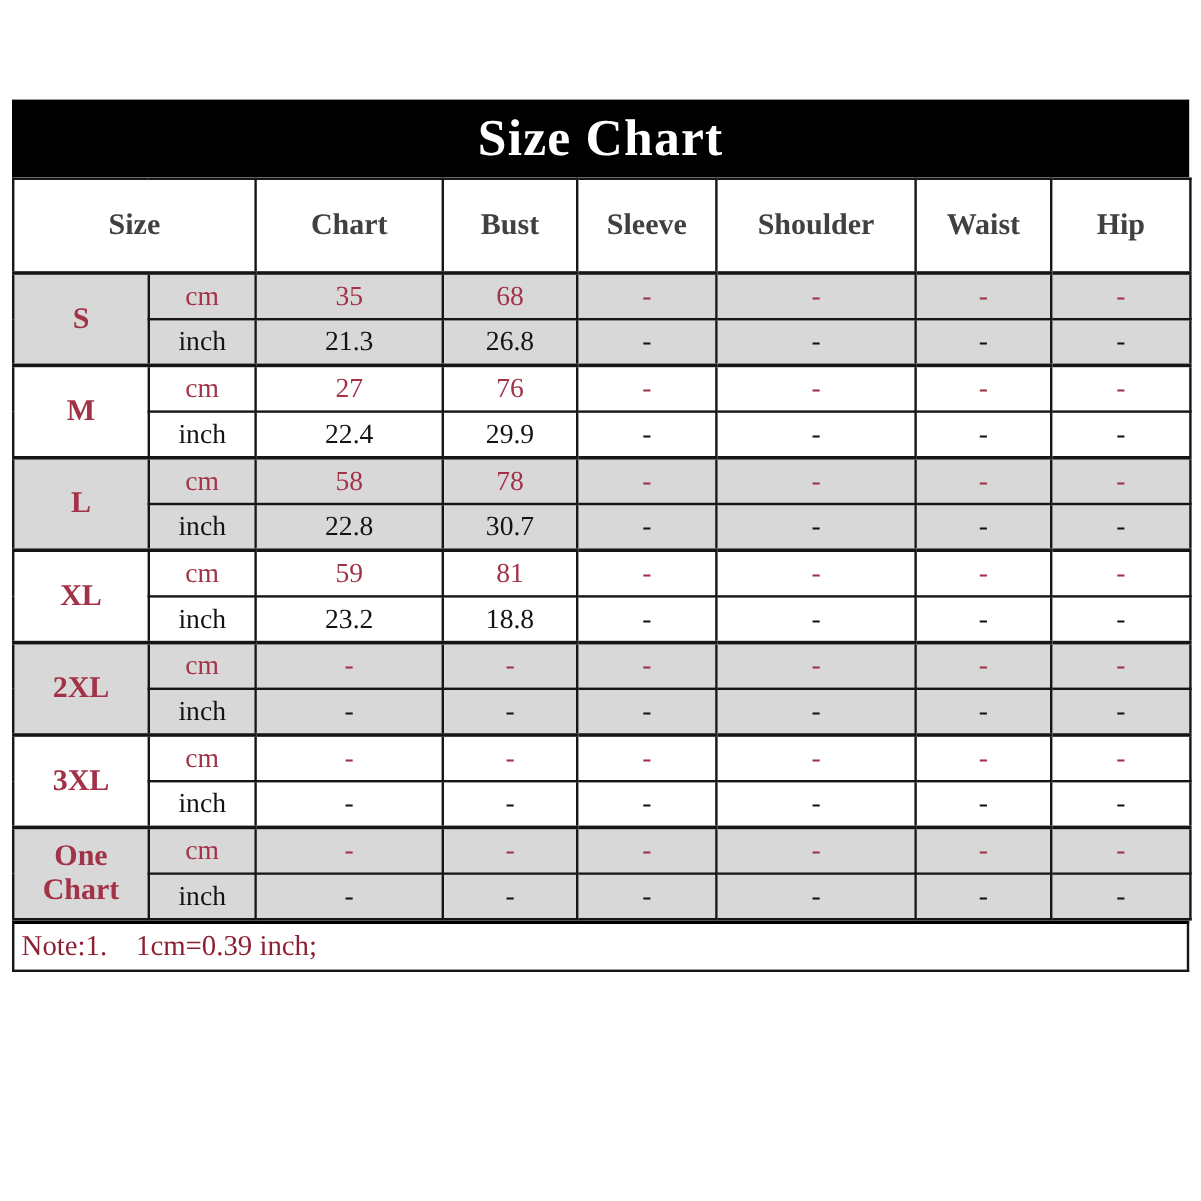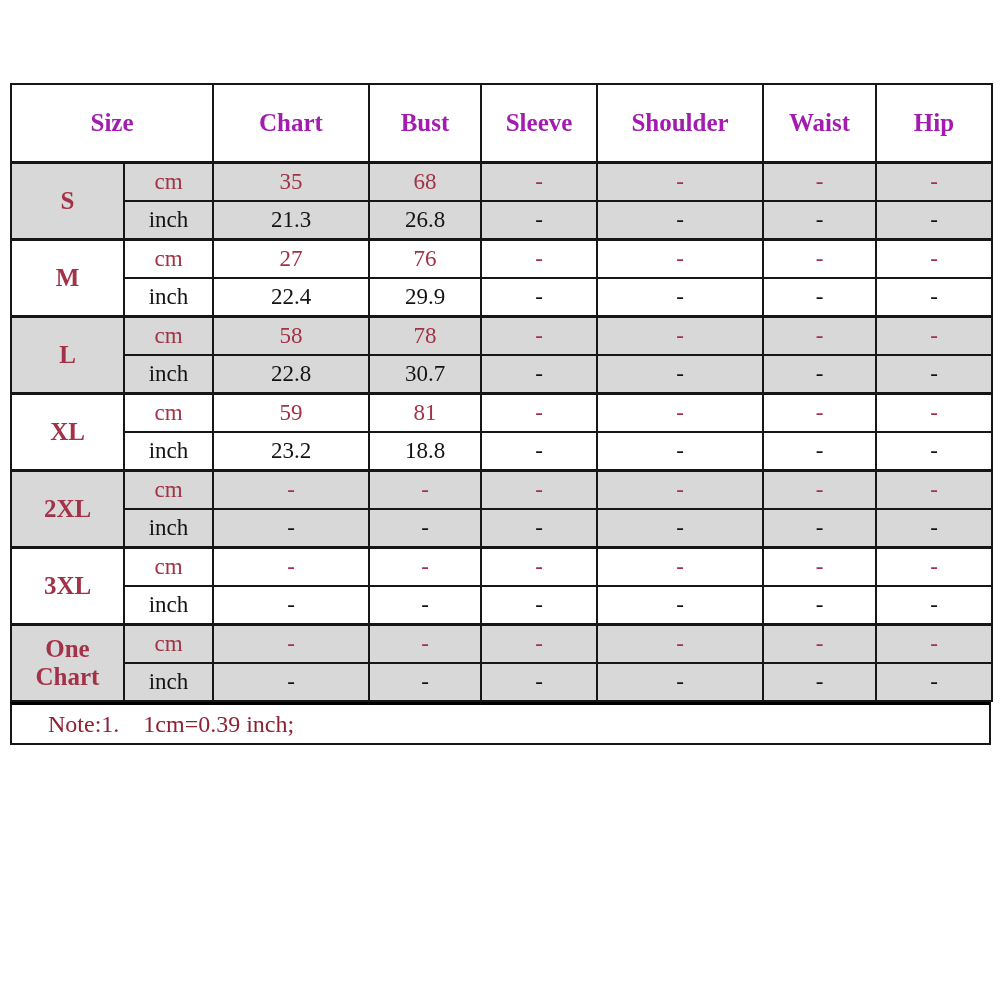--- a/index.html
+++ b/index.html
@@ -2,39 +2,42 @@
 <html><head>
 <meta charset="utf-8">
 <style>
   html,body{margin:0;padding:0;background:#ffffff;}
   .canvas{position:relative;width:1001px;height:1001px;background:#fff;font-family:"Liberation Serif",serif;}
   .sheet{position:absolute;left:10px;top:83px;width:981px;}
   .titlebar{background:#000000;height:65px;display:flex;align-items:center;justify-content:center;}
   .titlebar .title{color:#ffffff;font-weight:bold;font-size:43px;letter-spacing:1px;}
   table.sizes{width:100%;border-collapse:collapse;table-layout:fixed;background:#fff;}
   table.sizes th,table.sizes td{border:2px solid #161616;text-align:center;vertical-align:middle;padding:0;overflow:hidden;}
-  thead th{height:76px;font-size:25px;font-weight:bold;color:#a21caf;background:#ffffff;margin-left:16px;}
+  thead th{height:76px;font-size:25px;font-weight:bold;color:#404040;background:#ffffff;margin-left:16px;}
   tbody td{height:36px;font-size:23px;color:#131313;}
   tbody.shaded td{background:#d8d8d8;}
   tbody.plain td{background:#ffffff;}
   tbody tr.cm-row td{color:#a23247;}
   tbody td.size-cell{font-weight:bold;font-size:25px;color:#0c0c0c;}
   tbody{border-top:3px solid #000;}
   tbody tr.cm-row td{border-top-width:3px;}
   tbody td.size-cell{border-top-width:3px;}
   .notes{border:2px solid #161616;border-top:3px solid #000;background:#ffffff;}
-  .note-line{height:38px;display:flex;align-items:center;padding-left:24px;color:#8d2132;font-size:24px;white-space:pre;margin-left:12px;}
+  .note-line{height:38px;display:flex;align-items:center;padding-left:6px;color:#8d2132;font-size:24px;white-space:pre;}
   .note-line + .note-line{border-top:2px dotted #b9c2b9;}
 </style>
 </head>
 <body>
 
 <div class="canvas">
   <div class="sheet">
 
+    <div class="titlebar">
+      <span class="title">Size Chart</span>
+    </div>
 
     <table class="sizes">
       <colgroup>
         <col style="width:113px">
           <col style="width:89px">
           <col style="width:156px">
           <col style="width:112px">
         <col style="width:116px">
           <col style="width:166px">
           <col style="width:113px">

